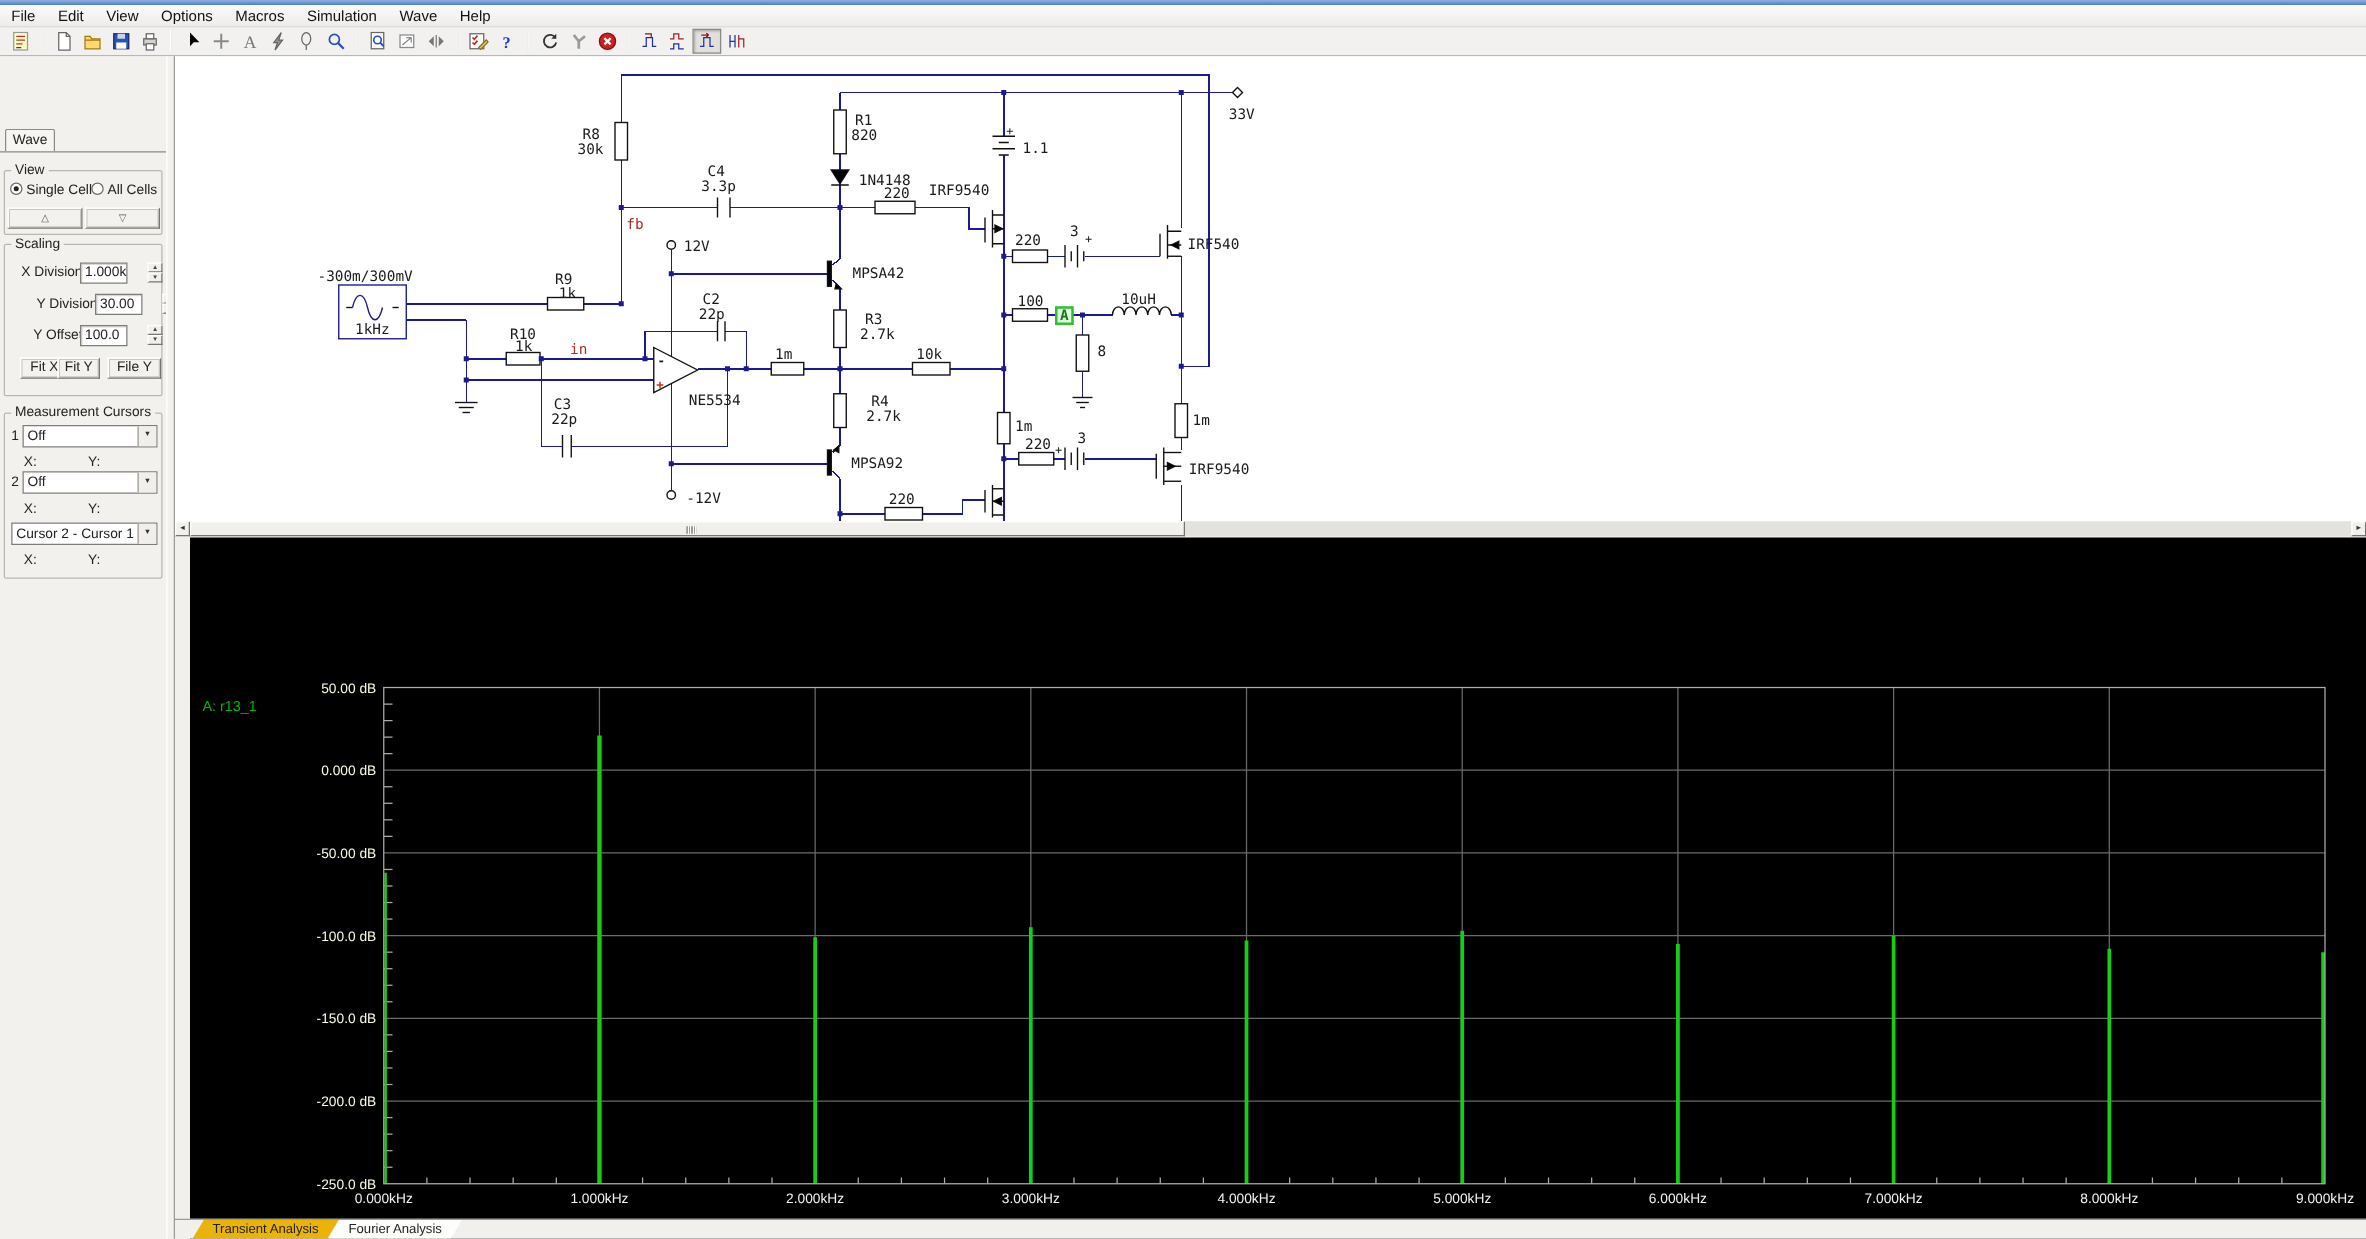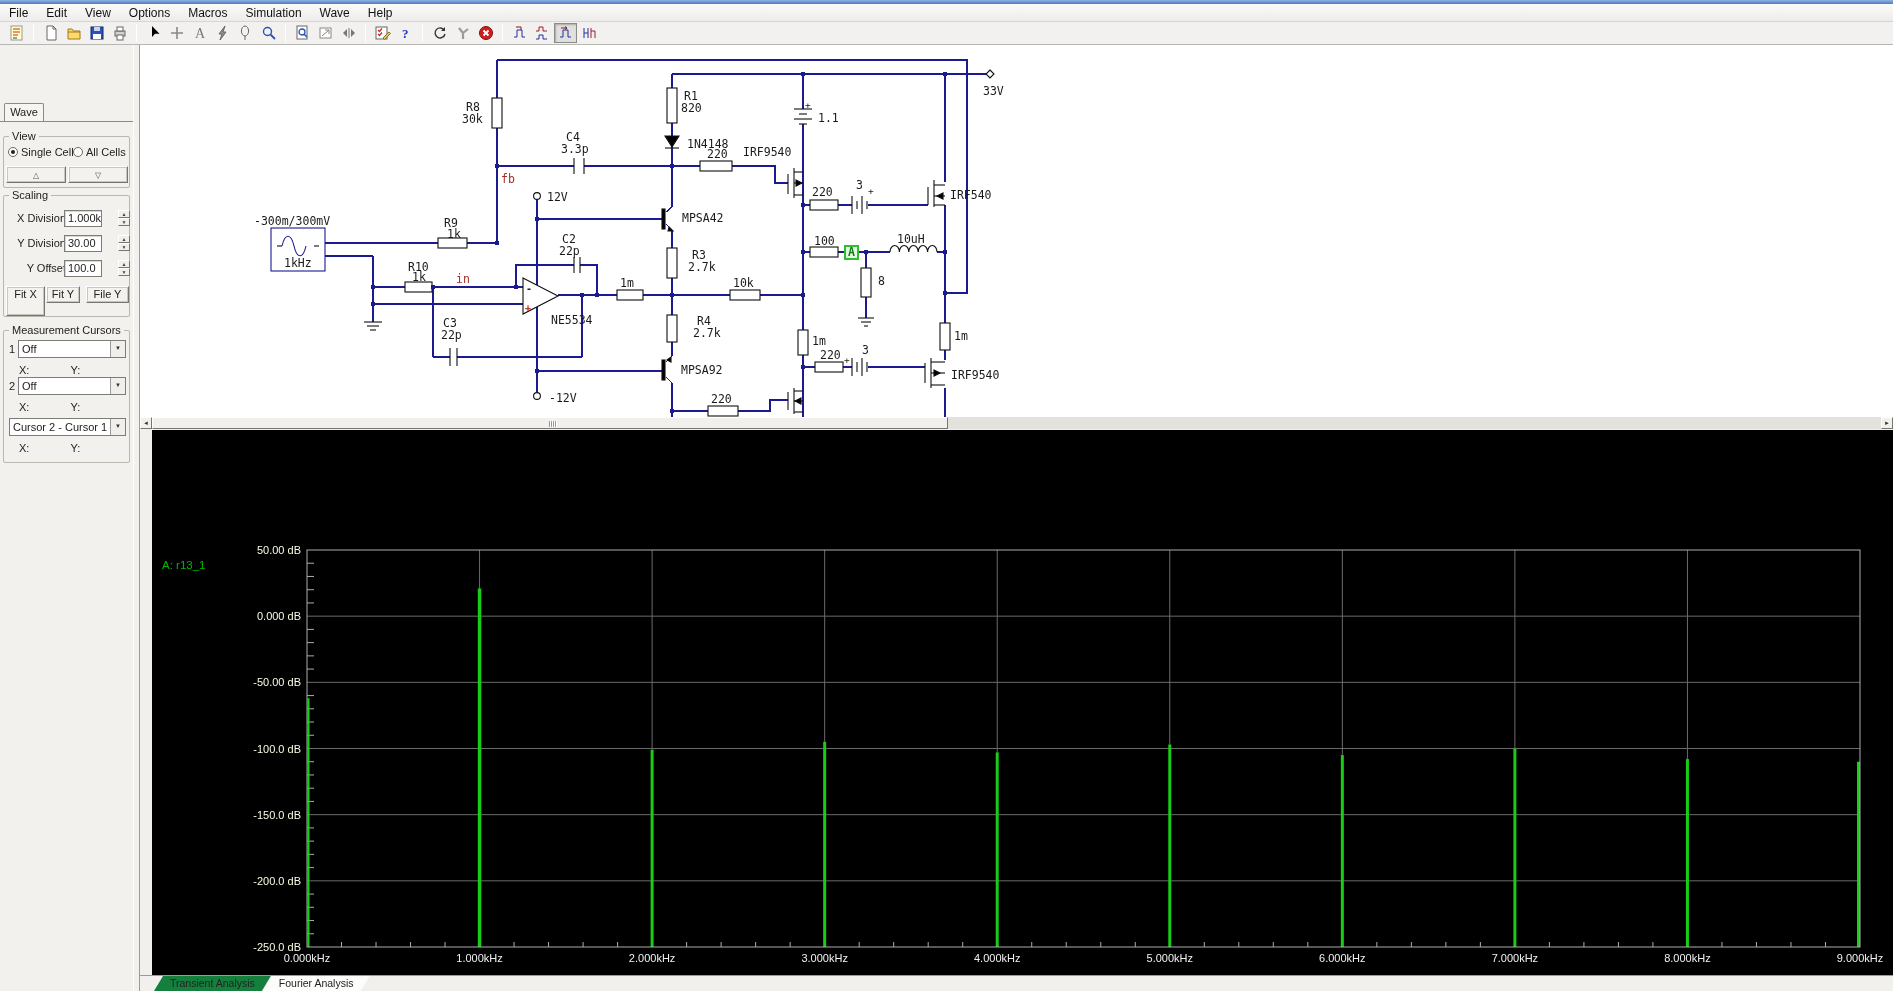--- a/index.html
+++ b/index.html
@@ -78,21 +78,21 @@
   #plotpanel { left:152px; top:430px; width:1741px; height:668px; background:#000; }
   #plotsvg text { font-family:"Liberation Sans", sans-serif; font-size:11px; }
   #plotsvg text.ylab { fill:#FBFBE6; }
   #plotsvg text.xlab { fill:#F2F2F2; }
   #plotsvg text.trace { fill:#00B900; font-size:11.5px; }
 
   
   #tabbar { left:140px; top:975px; width:1753px; height:16px; background:#F1F0ED;
     border-top:1px solid #9D9B96; display:flex; align-items:flex-start; padding-left:14px; }
   .an-tab { height:15px; line-height:14px; font-size:10.5px; color:#222; padding:0 16px;
-    background:#15803d; clip-path:polygon(9px 0, 100% 0, calc(100% - 9px) 100%, 0 100%);
+    background:#eab308; clip-path:polygon(9px 0, 100% 0, calc(100% - 9px) 100%, 0 100%);
     margin-right:-8px; }
   .an-tab.active { background:#FDFDFB; }
 </style>
 </head>
 <body>
 
 <div id="titlestrip" class="abs"></div>
 <div id="menubar" class="abs">
     <div class="menu-item">File</div>
     <div class="menu-item">Edit</div>
@@ -282,37 +282,37 @@
   <div class="groupbox" style="left:3px; top:150px; width:127px; height:122px;">
     <span class="group-title">Scaling</span>
     <div class="field-row" style="left:0; top:14px; width:127px;">
       <span class="field-label" style="left:-8px;">X Division</span>
       <div class="textbox">1.000k</div>
       <div class="spinner">
         <div class="spin-btn" style="top:0;">▲</div>
         <div class="spin-btn" style="top:8px;">▼</div>
       </div>
     </div>
-    <div class="field-row" style="left:0; top:39px; width:127px;">
+    <div class="field-row" style="left:12px; top:39px; width:127px;">
       <span class="field-label" style="left:-8px;">Y Division</span>
       <div class="textbox">30.00</div>
       <div class="spinner">
         <div class="spin-btn" style="top:0;">▲</div>
         <div class="spin-btn" style="top:8px;">▼</div>
       </div>
     </div>
     <div class="field-row" style="left:0; top:64px; width:127px;">
       <span class="field-label" style="left:-8px;">Y Offset</span>
       <div class="textbox">100.0</div>
       <div class="spinner">
         <div class="spin-btn" style="top:0;">▲</div>
         <div class="spin-btn" style="top:8px;">▼</div>
       </div>
     </div>
-    <div class="btn3d" style="left:2px; top:90px; width:39px; height:30px;">Fit X</div>
+    <div class="btn3d" style="left:12px; top:90px; width:39px; height:17px;">Fit X</div>
     <div class="btn3d" style="left:42px; top:90px; width:34px; height:17px;">Fit Y</div>
     <div class="btn3d" style="left:82px; top:90px; width:43px; height:17px;">File Y</div>
   </div>
 
   <div class="groupbox" style="left:3px; top:285px; width:127px; height:133px;">
     <span class="group-title">Measurement Cursors</span>
     <span class="abs" style="left:5px; top:12px;">1</span>
     <div class="combo" style="left:14px; top:9px; width:108px;">
       <span class="combo-val">Off</span>
       <div class="combo-btn">▼</div>

